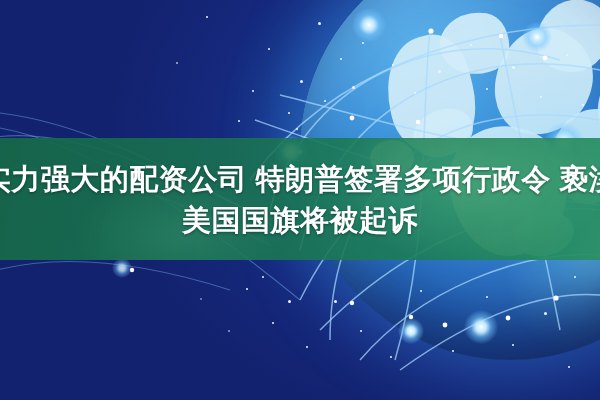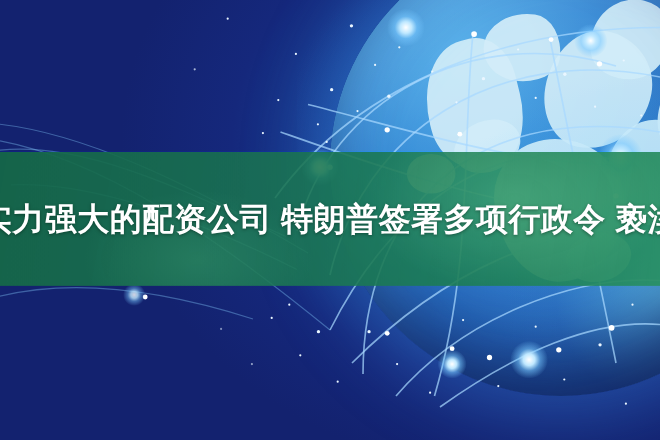--- a/index.html
+++ b/index.html
@@ -205,15 +205,16 @@
   <div class="dot" style="left:568px;top:366px;width:2px;height:2px;"></div>
   <div class="dot" style="left:228px;top:330px;width:2px;height:2px;opacity:.6;"></div>
   <div class="dot" style="left:200px;top:298px;width:2px;height:2px;opacity:.5;"></div>
 
   <div class="band">
     <div class="band-tex"></div>
   </div>
 
   <div class="headline">
     <div class="hl-line">实力强大的配资公司 特朗普签署多项行政令 亵渎</div>
+    <div class="hl-line">美国国旗将被起诉</div>
   </div>
 
 </div>
 
 </body></html>

